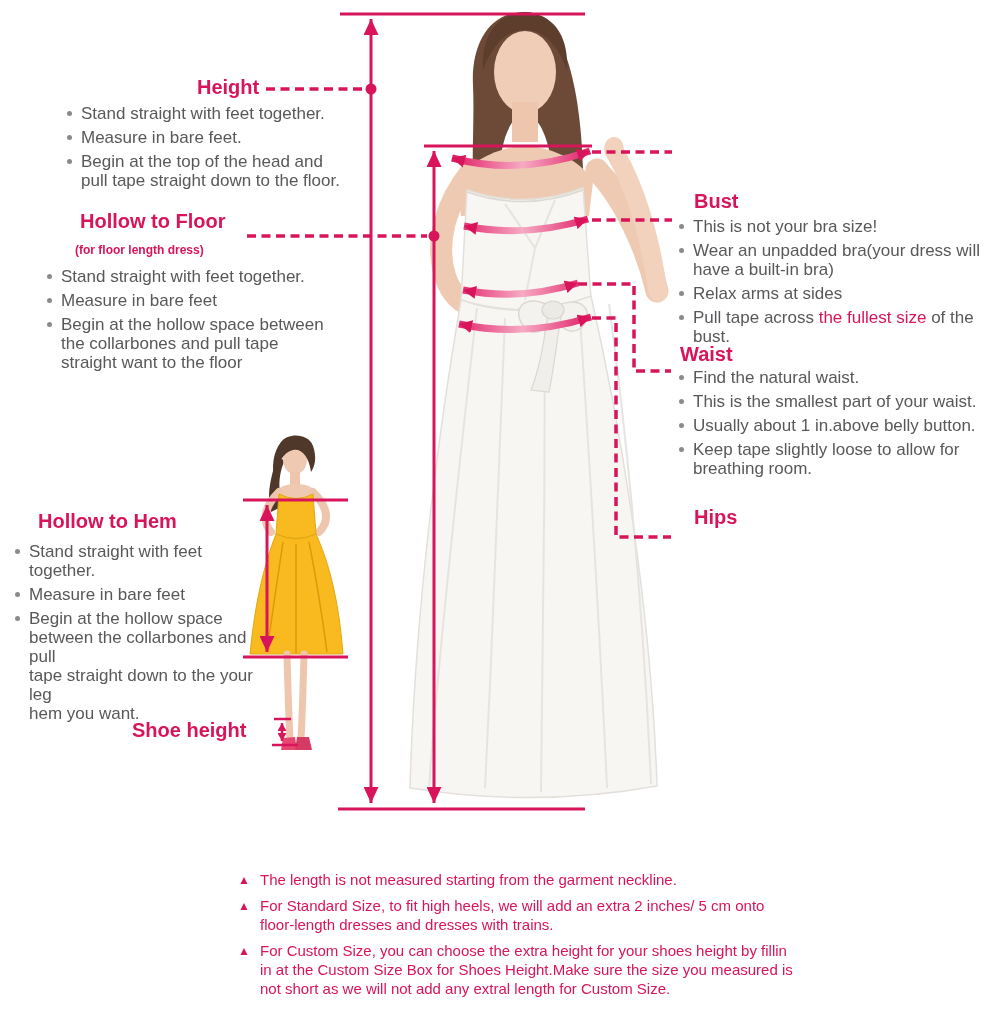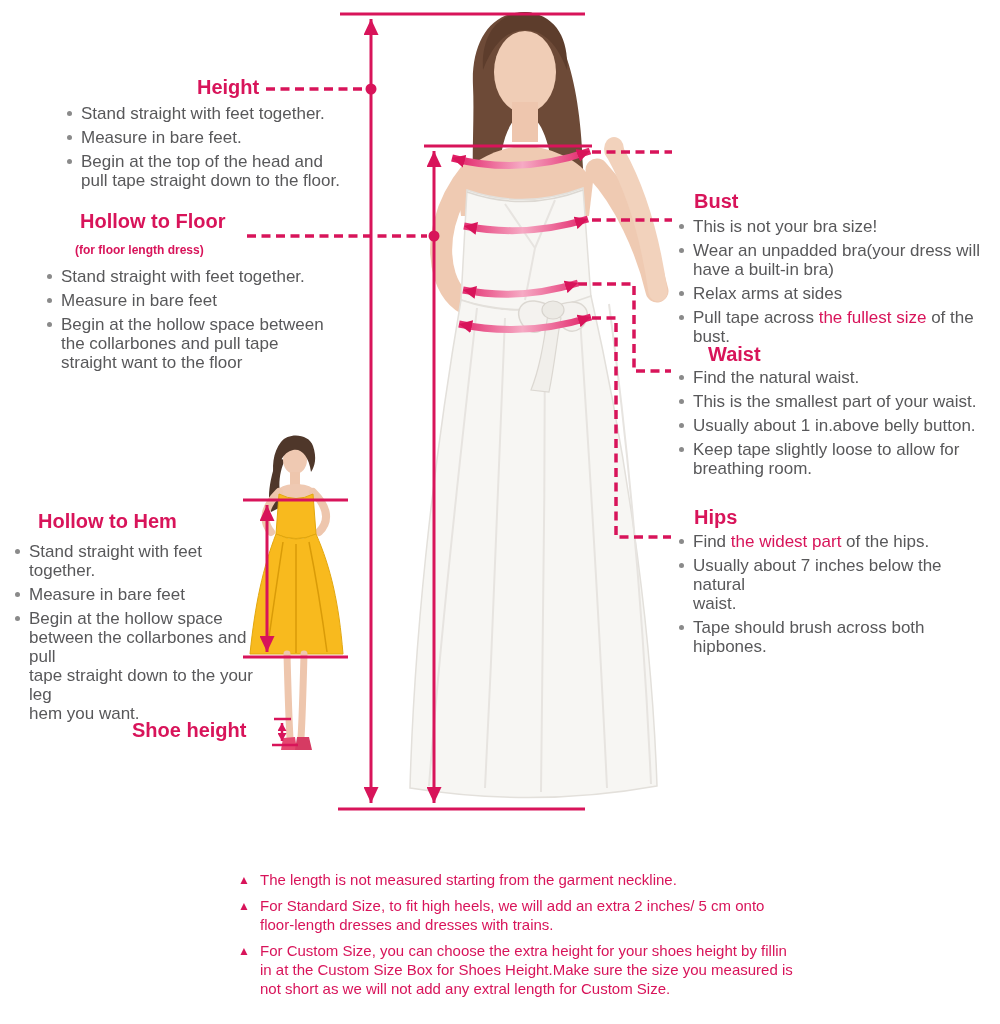--- a/index.html
+++ b/index.html
@@ -165,36 +165,31 @@
     <h2 style="margin-left:18px">Bust</h2>
     <ul style="margin-top:4px">
         <li><span>This is not your bra size!</span></li>
         <li><span>Wear an unpadded bra(your dress will</span><br><span>have a built-in bra)</span></li>
         <li><span>Relax arms at sides</span></li>
         <li><span>Pull tape across </span><span class="hl">the fullest size</span><span> of the bust.</span></li>
       </ul>
   </div>
 
   <div class="sec" style="left:676px;top:343px;width:320px">
-    <h2 style="margin-left:32px">Waist</h2>
+    <h2 style="margin-left:4px">Waist</h2>
     <ul style="margin-top:2px">
         <li><span>Find the natural waist.</span></li>
         <li><span>This is the smallest part of your waist.</span></li>
         <li><span>Usually about 1 in.above belly button.</span></li>
         <li><span>Keep tape slightly loose to allow for</span><br><span>breathing room.</span></li>
       </ul>
   </div>
 
   <div class="sec" style="left:676px;top:506px;width:320px">
     <h2 style="margin-left:18px">Hips</h2>
-    <ul style="margin-top:3px">
-        <li><span>Find </span><span class="hl">the widest part</span><span> of the hips.</span></li>
-        <li><span>Usually about 7 inches below the natural</span><br><span>waist.</span></li>
-        <li><span>Tape should brush across both hipbones.</span></li>
-      </ul>
   </div>
 
   <div class="sec" id="notes" style="left:238px;top:870px;width:600px">
     <ul>
         <li><span class="tri">▲</span><span>The length is not measured starting from the garment neckline.</span></li>
         <li><span class="tri">▲</span><span>For Standard Size, to fit high heels, we will add an extra 2 inches/ 5  cm onto</span><br><span>floor-length dresses and dresses with trains.</span></li>
         <li><span class="tri">▲</span><span>For Custom Size, you can choose the extra height for your shoes height by fillin</span><br><span>in at the Custom Size Box for Shoes Height.Make sure the size you measured is</span><br><span>not short as we will not add any extral length for Custom Size.</span></li>
       </ul>
   </div>
 

